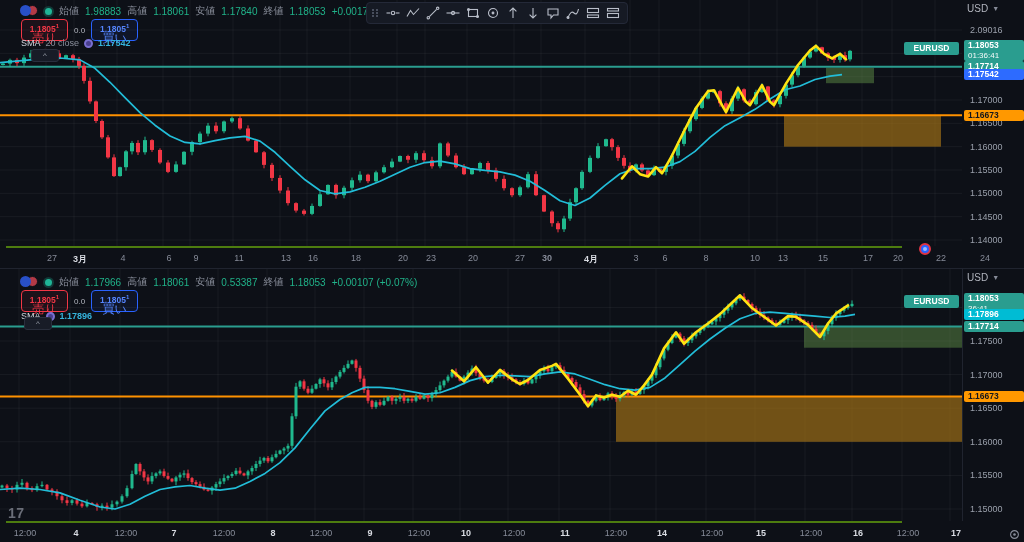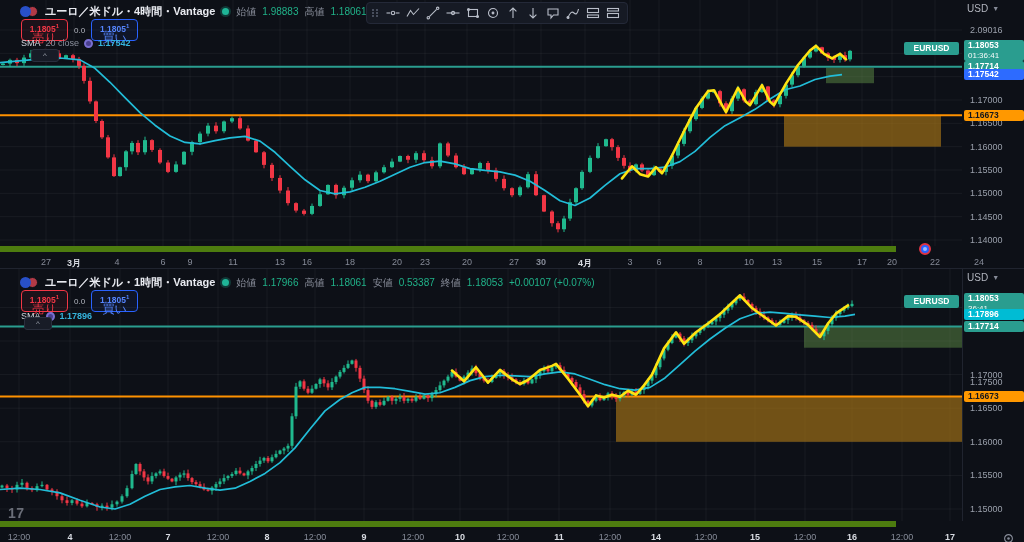--- a/index.html
+++ b/index.html
@@ -10,21 +10,21 @@
   #p1{top:268px;height:274px;border-top:1px solid #20242f;box-sizing:border-box;}
   svg.plot{position:absolute;left:0;top:0;display:block;}
   .paxis{position:absolute;left:962px;top:0;width:62px;border-left:1px solid #20242f;box-sizing:border-box;}
   .ptick{position:absolute;left:7px;font-size:9px;color:#9aa0ab;white-space:nowrap;}
   .ptag{position:absolute;left:1px;width:60px;border-radius:2px;color:#fff;font-size:8.5px;
         font-weight:700;line-height:11px;padding-left:4px;box-sizing:border-box;z-index:4;}
   .ptag .sub{font-weight:400;font-size:8px;line-height:10px;opacity:.95;}
   .ptag.dark{color:#14161c;}
   .symtag{position:absolute;left:904px;width:55px;height:13px;line-height:13px;border-radius:2px;
           color:#fff;font-size:8.5px;font-weight:700;text-align:center;z-index:4;}
-  .taxis{position:absolute;left:0;width:896px;border-top:6px solid #4d7c0f;box-sizing:border-box;}
+  .taxis{position:absolute;left:6px;width:896px;border-top:2px solid #4d7c0f;box-sizing:border-box;}
   #taxis0{top:246px;height:21px;}
   #taxis1{top:252px;height:22px;}
   .ttick{position:absolute;top:5px;width:40px;margin-left:-20px;text-align:center;font-size:9px;color:#868b98;white-space:nowrap;}
   .ttick.bold{color:#d8dbe2;font-weight:700;}
   .hdr{position:absolute;left:20px;display:flex;align-items:center;gap:7px;white-space:nowrap;z-index:5;}
   #p0 .hdr{top:4px;} #p1 .hdr{top:6px;}
   .pair{position:relative;width:18px;height:12px;flex:0 0 auto;}
   .pair i{position:absolute;top:0;width:11px;height:11px;border-radius:50%;}
   .pair .eu{left:0;background:#2850c8;z-index:1;}
   .pair .us{left:7px;background:#b33a46;border:1px solid #0d1017;box-sizing:border-box;}
@@ -407,21 +407,20 @@
         <span class="ttick" style="left: 892px;">20</span>
         <span class="ttick" style="left: 935px;">22</span>
         <span class="ttick" style="left: 979px;">24</span>
       </div>
 
     <div class="hdr">
       <span class="pair">
           <i class="eu"></i>
           <i class="us"></i>
         </span>
-      <span class="sym">ユーロ／米ドル・4時間・Vantage</span>
       <span class="mdot"></span>
       <span class="ohlc">
         <span>始値</span>
           <b>1.98883</b>
         <span>高値</span>
           <b>1.18061</b>
         <span>安値</span>
           <b>1.17840</b>
         <span>終値</span>
           <b>1.18053</b>
@@ -901,21 +900,21 @@
         <line x1="844" x2="844" y1="37.14559999999996" y2="43.68640000000103" stroke="#20b98e" stroke-width="1"></line>
         <rect x="842.5" y="39.07200000000064" width="3" height="2.687999999999704" fill="#20b98e"></rect>
         <line x1="848" x2="848" y1="34.38293333333459" y2="40.62506666666704" stroke="#20b98e" stroke-width="1"></line>
         <rect x="846.5" y="37.056000000000864" width="3" height="2.015999999999778" fill="#20b98e"></rect>
         <line x1="852" x2="852" y1="31.41866666666641" y2="38.235733333334466" stroke="#20b98e" stroke-width="1"></line>
         <rect x="850.5" y="34.838399999999766" width="3" height="2.2176000000010987" fill="#20b98e"></rect>
         <polyline points="0,220.51200000000006 20,219.1680000000002 40,220.51200000000006 60,223.87199999999967 80,231.26400000000035 100,237.98399999999964 115,240.0000000000009 130,235.29599999999994 145,227.23200000000082 160,220.51200000000006 175,217.82400000000035 190,216.4800000000005 205,219.1680000000002 220,221.18399999999997 235,219.1680000000002 250,212.44800000000095 265,204.38400000000036 280,193.63200000000003 295,178.84800000000018 310,160.03200000000075 325,141.88799999999975 340,130.46400000000102 352,123.74400000000027 365,118.36800000000086 380,118.36800000000086 395,119.71200000000071 410,122.40000000000042 425,125.08800000000012 440,123.74400000000027 455,118.36800000000086 470,111.64800000000011 485,107.61600000000055 500,106.2720000000007 515,106.94400000000063 530,107.61600000000055 545,104.92800000000085 560,102.91199999999958 575,104.92800000000085 590,110.30400000000026 605,115.67999999999967 620,119.71200000000071 635,121.05600000000057 650,118.36800000000086 665,108.9600000000004 680,95.5200000000004 695,82.08000000000038 710,69.98400000000022 725,59.231999999999914 740,49.82400000000095 755,44.44800000000005 770,43.1040000000002 785,44.44800000000005 800,45.7919999999999 815,47.135999999999754 830,48.479999999999606 845,47.135999999999754 855,45.388800000000245" fill="none" stroke="#22bdd8" stroke-width="1.7" stroke-linejoin="round"></polyline>
         <polyline points="452,101.56799999999973 464,112.32000000000004 476,98.2080000000001 488,113.66399999999989 500,100.8959999999998 512,110.30400000000026 520,115.00799999999974 528,110.97600000000018 540,100.8959999999998 552,96.86400000000025 556,94.84800000000047 568,109.63200000000033 580,125.76000000000005 588,137.18400000000028 596,126.43199999999997 604,128.44799999999975 612,125.76000000000005 620,127.77599999999983 628,121.72800000000049 636,125.76000000000005 644,116.35199999999959 652,105.60000000000078 664,79.39200000000068 676,63.26400000000096 684,74.6879999999997 696,63.26400000000096 708,54.52800000000043 720,45.119999999999976 732,33.69599999999974 740,26.304000000000556 752,39.07200000000064 764,47.80799999999968 776,56.54400000000021 788,47.135999999999754 796,47.80799999999968 808,55.872000000000284 820,67.96800000000044 828,54.52800000000043 836,44.44800000000005 848,36.38400000000094" fill="none" stroke="#ffe311" stroke-width="2.6" stroke-linejoin="round" stroke-linecap="round"></polyline>
       </svg>
     <div class="paxis" id="paxis1" style="height:252px">
-        <span class="ptick" style="top: 67px; margin-top: 41px;">1.17500</span>
+        <span class="ptick" style="top: 67px;">1.17500</span>
         <span class="ptick" style="top: 100.6px;">1.17000</span>
         <span class="ptick" style="top: 134.2px;">1.16500</span>
         <span class="ptick" style="top: 167.8px;">1.16000</span>
         <span class="ptick" style="top: 201.4px;">1.15500</span>
         <span class="ptick" style="top: 235px;">1.15000</span>
         <div class="ptag" style="background: rgb(42, 157, 143); top: 23.8384px;">
           <div>1.18053</div>
           <div class="sub">36:41</div>
         </div>
         <div class="ptag" style="background: rgb(0, 188, 212); top: 39.8888px;">
@@ -955,21 +954,20 @@
         <span class="ttick bold" style="left: 852px;">16</span>
         <span class="ttick" style="left: 902px;">12:00</span>
         <span class="ttick bold" style="left: 950px;">17</span>
       </div>
 
     <div class="hdr">
       <span class="pair">
           <i class="eu"></i>
           <i class="us"></i>
         </span>
-      <span class="sym">ユーロ／米ドル・1時間・Vantage</span>
       <span class="mdot"></span>
       <span class="ohlc">
         <span>始値</span>
           <b>1.17966</b>
         <span>高値</span>
           <b>1.18061</b>
         <span>安値</span>
           <b>0.53387</b>
         <span>終値</span>
           <b>1.18053</b>

